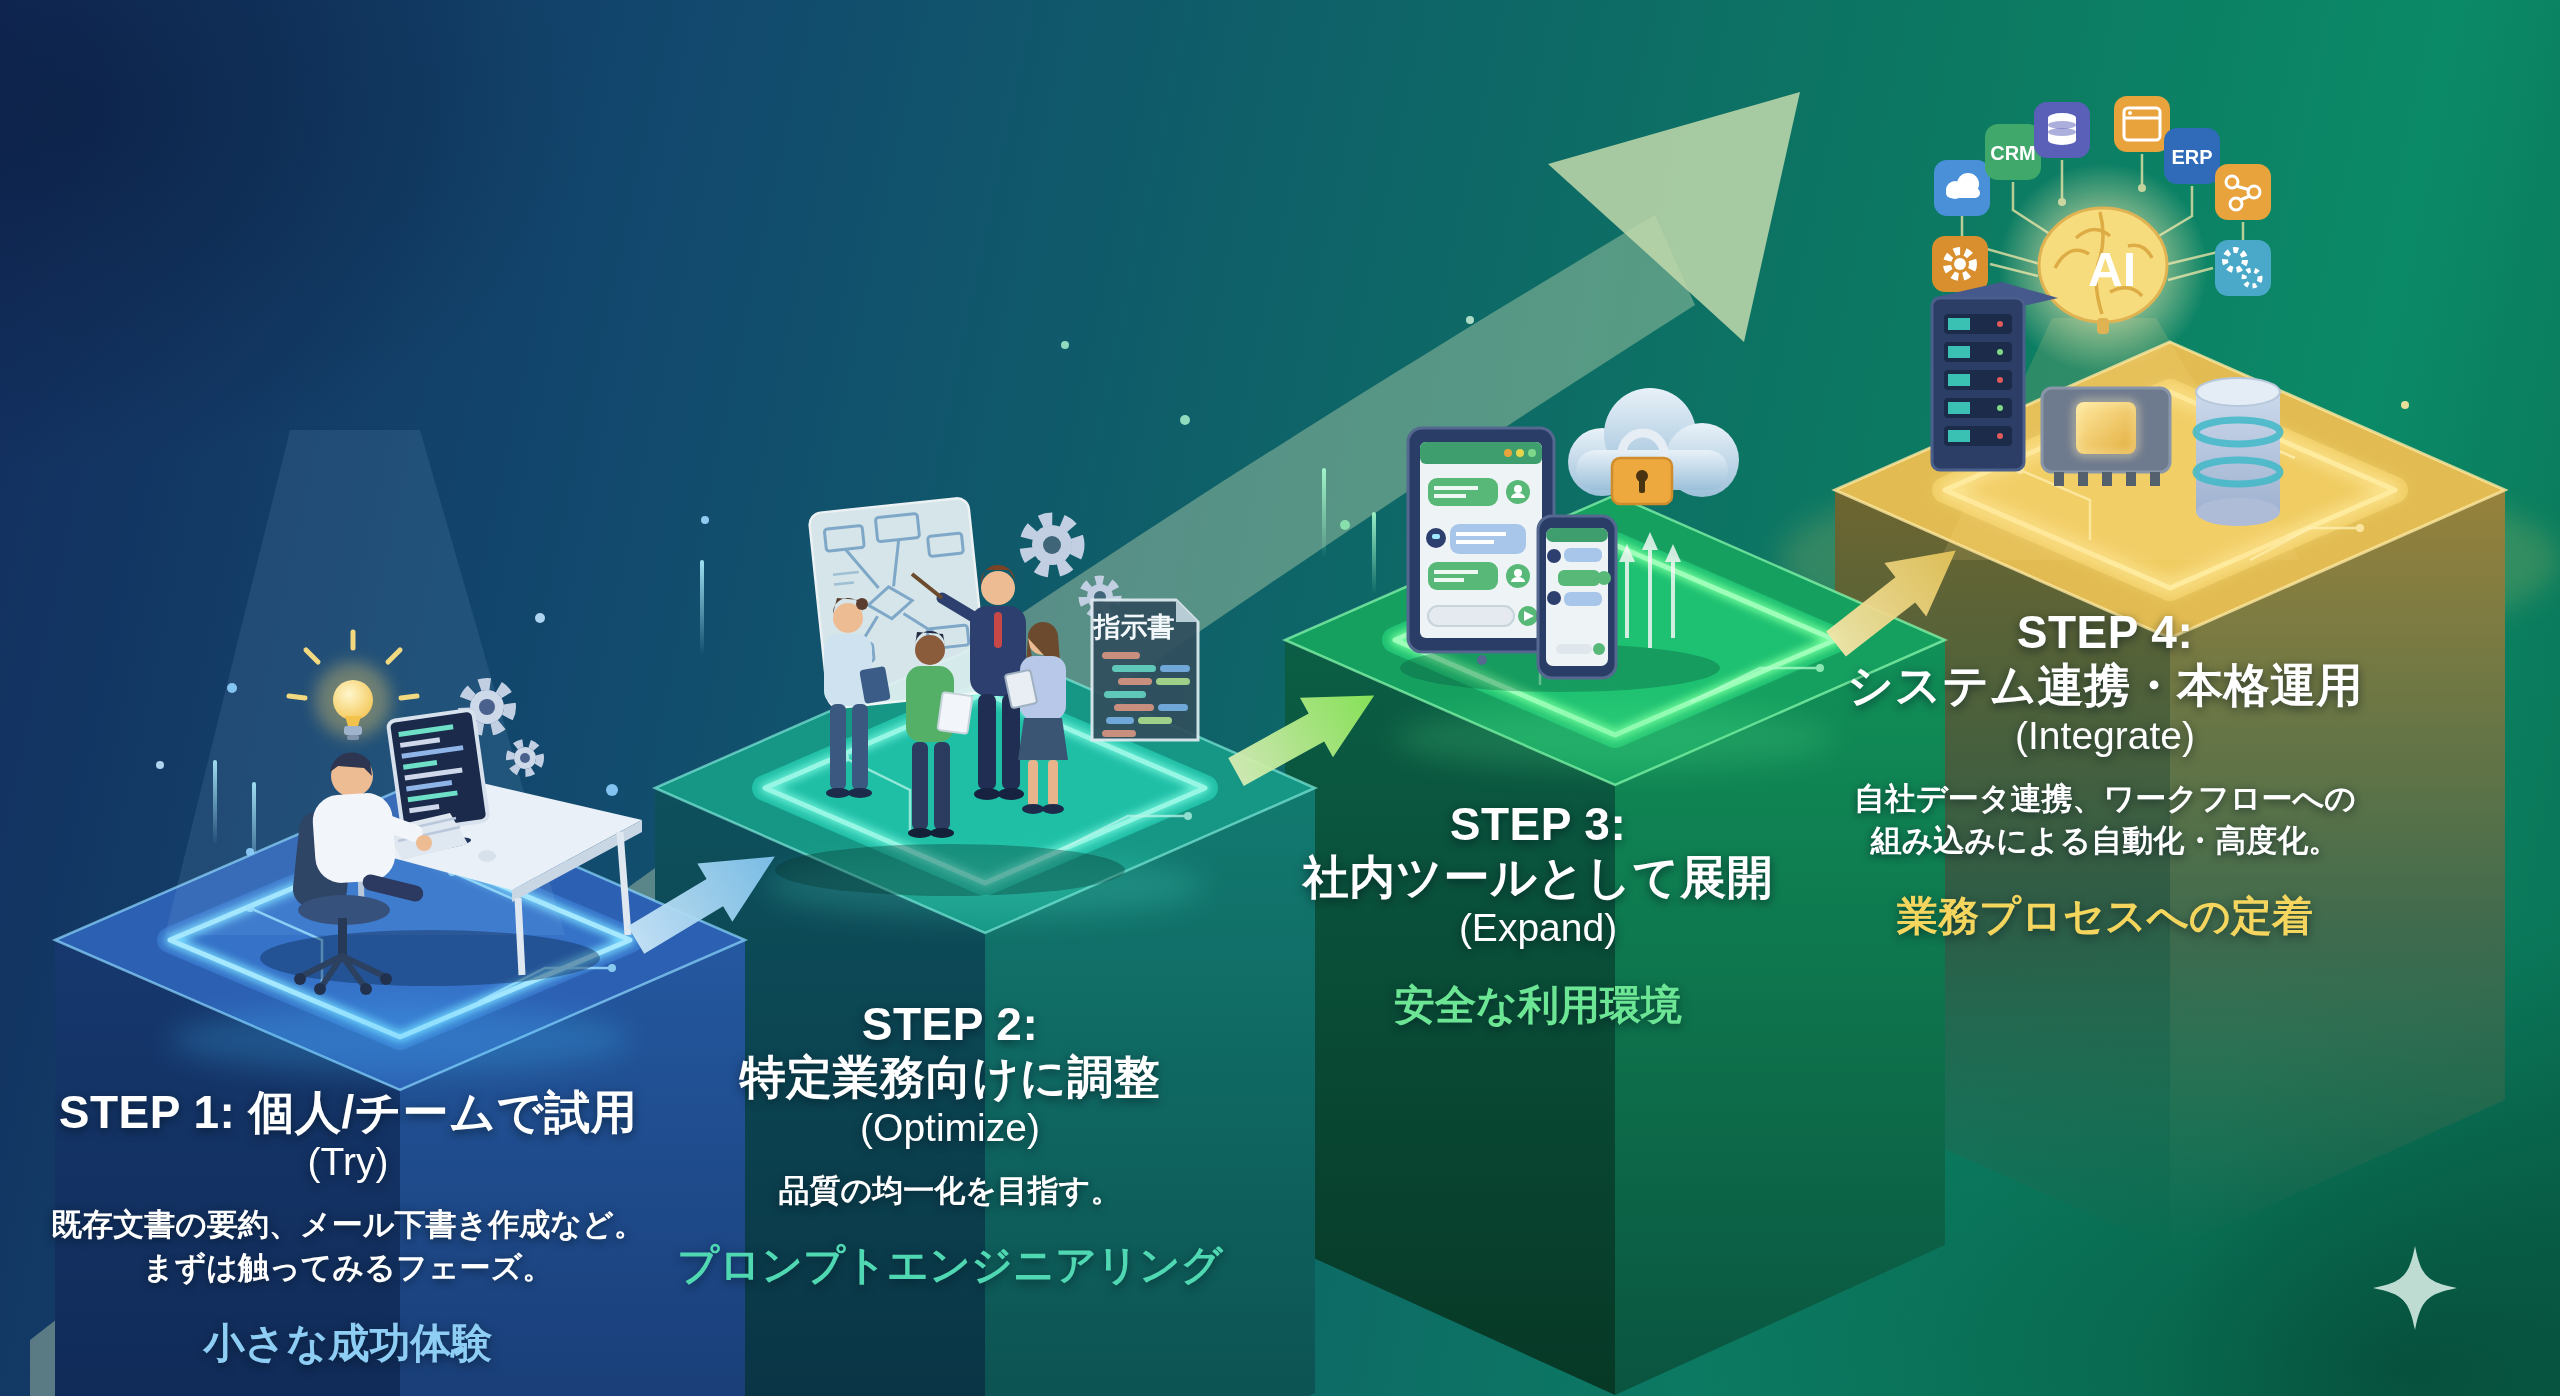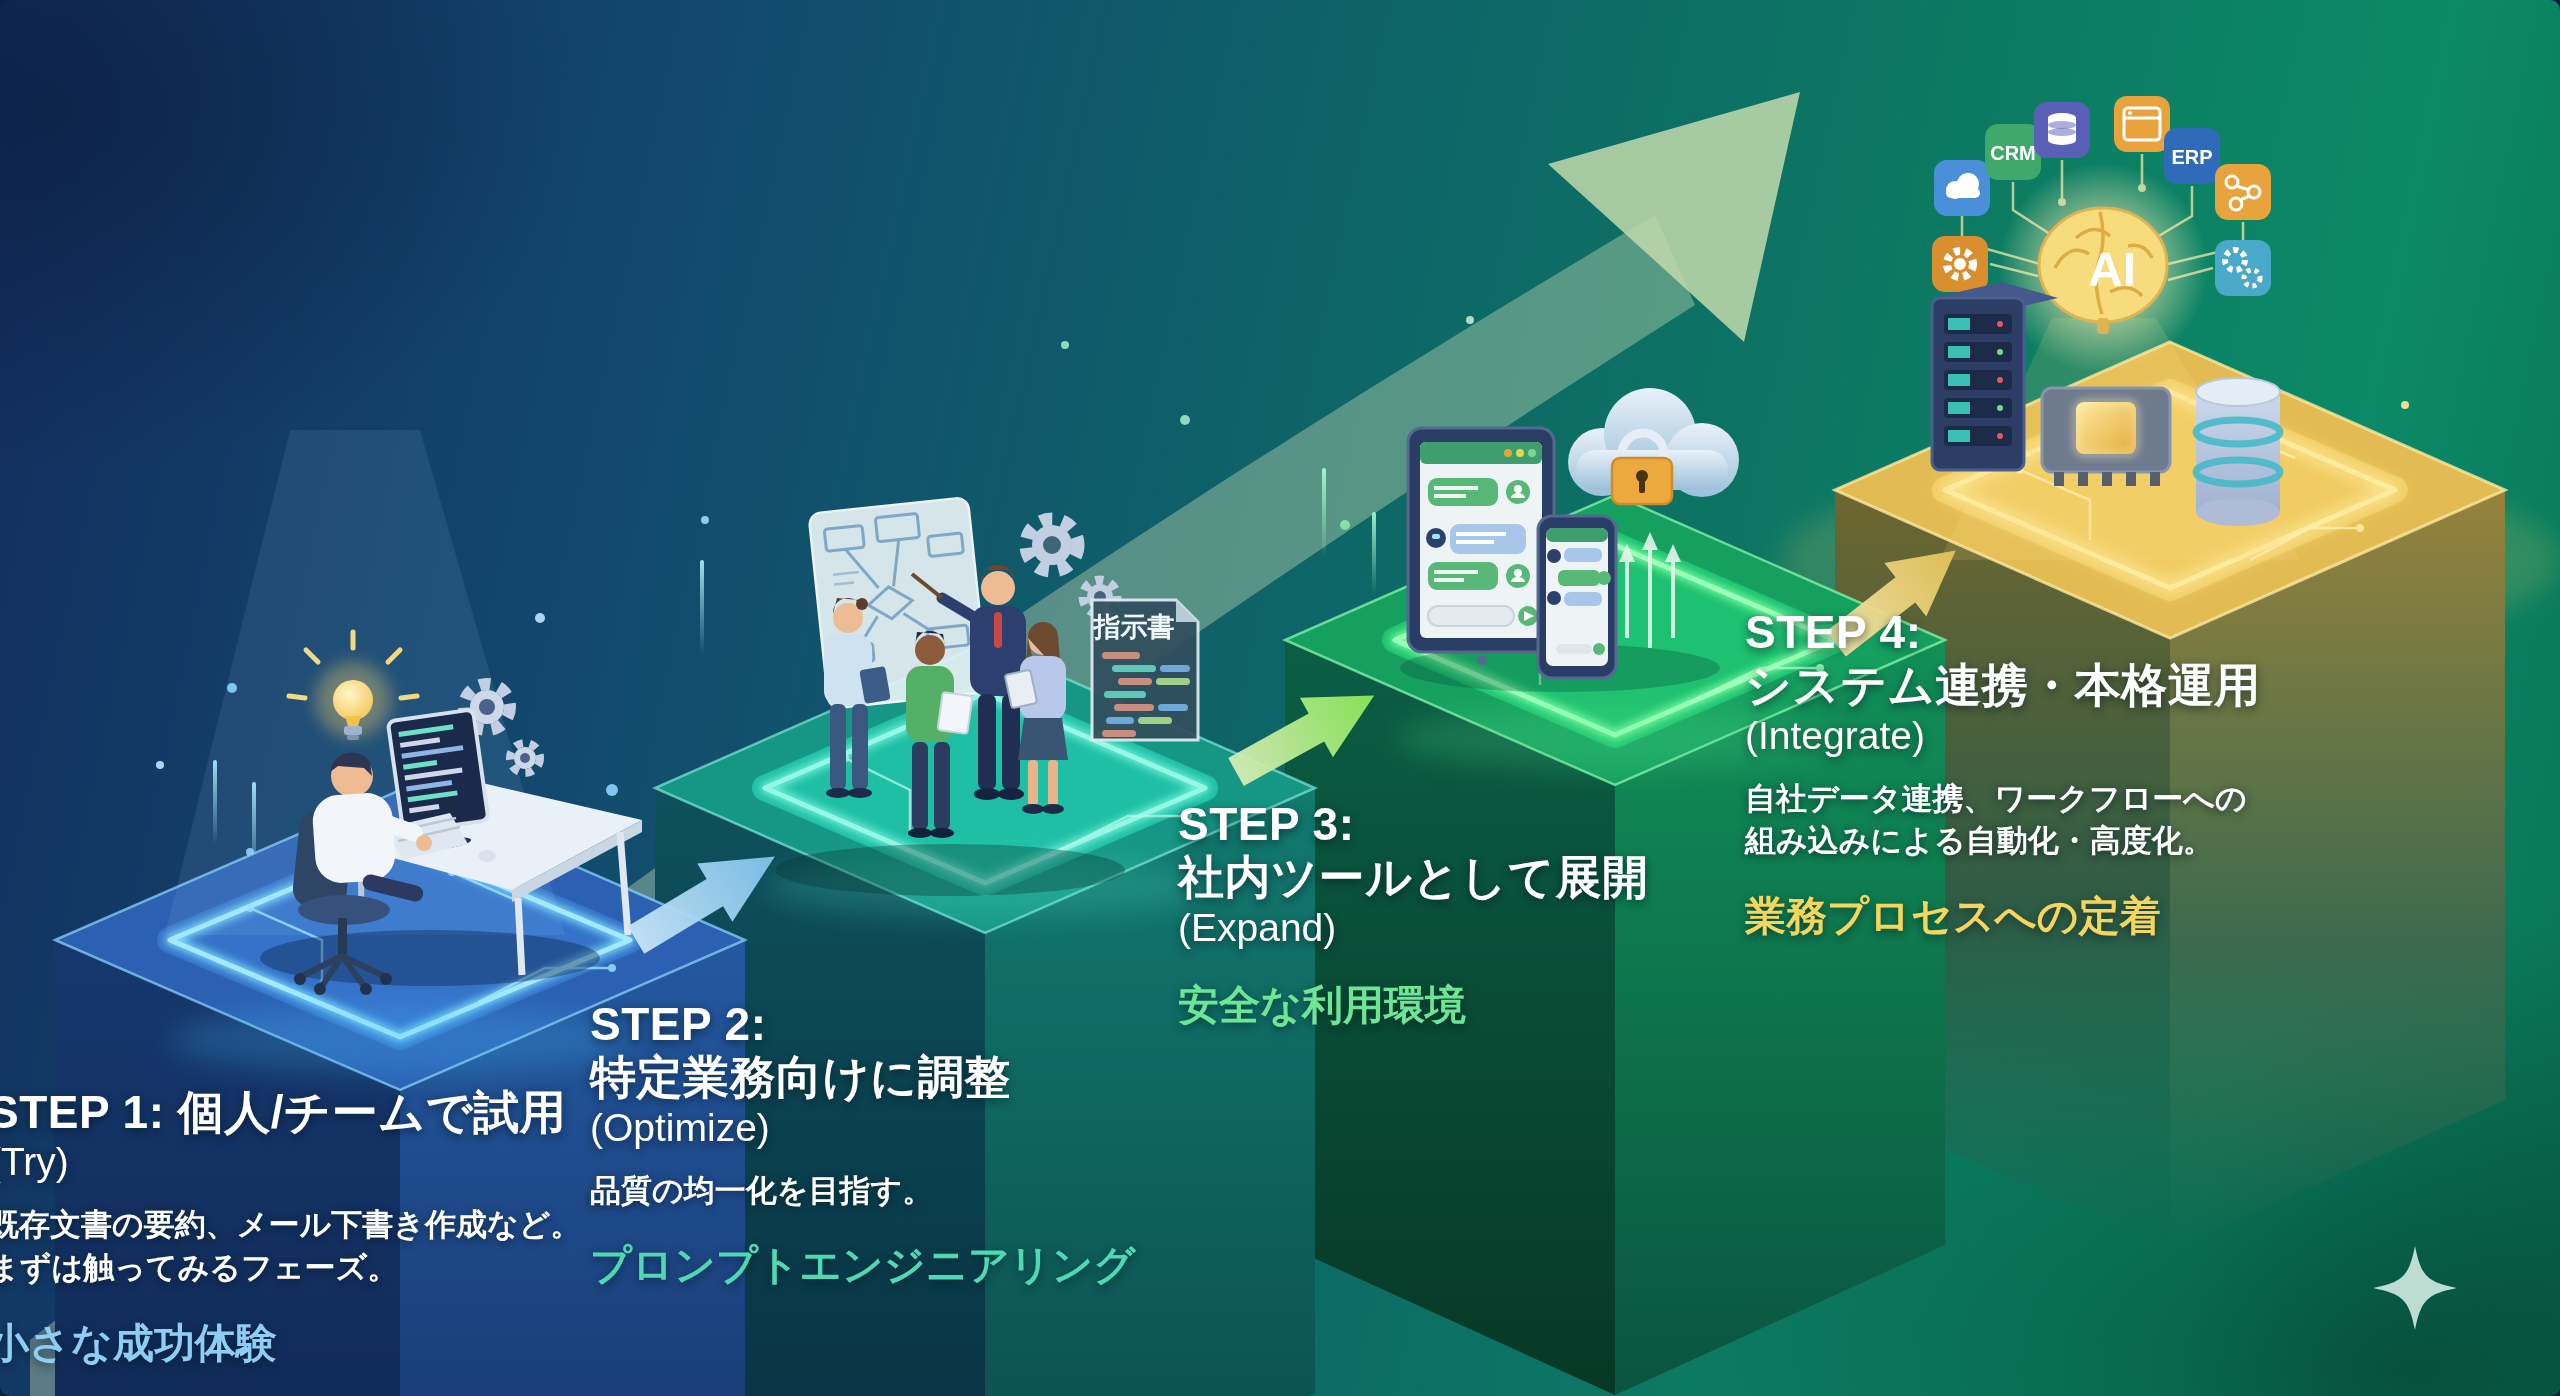--- a/index.html
+++ b/index.html
@@ -1,26 +1,25 @@
 <!DOCTYPE html>
 <html><head>
 <meta charset="utf-8">
 <style>
   html,body{margin:0;padding:0;background:#09223f;}
   .canvas{
     position:relative;width:2560px;height:1396px;overflow:hidden;
     font-family:"Liberation Sans","DejaVu Sans",sans-serif;
     background:linear-gradient(102deg,#132d5e 0%,#124a6e 26%,#0e6368 48%,#0c7a62 70%,#0b8a67 86%,#0a7155 100%);
-    border-radius:10px;
   }
   .shade-br,.shade-tl{position:absolute;inset:0;pointer-events:none;}
   .shade-br{background:radial-gradient(1100px 700px at 94% 98%, rgba(3,46,36,0.55), transparent 65%);}
   .shade-tl{background:radial-gradient(900px 600px at 2% 8%, rgba(6,20,48,0.45), transparent 60%);}
   svg.art{position:absolute;left:0;top:0;}
-  .step-text{position:absolute;transform:translateX(-50%);width:720px;color:#ffffff;z-index:5;}
+  .step-text{position:absolute;transform:translateX(-50%);width:720px;text-align:center;color:#ffffff;z-index:5;}
   .t1{font-size:46px;font-weight:bold;line-height:1.16;letter-spacing:.5px;text-shadow:0 3px 10px rgba(0,18,28,.6);}
   .t2{font-size:39px;font-weight:normal;line-height:1.2;text-shadow:0 3px 10px rgba(0,18,28,.6);}
   .desc{font-size:31px;font-weight:bold;line-height:1.38;margin-top:18px;text-shadow:0 2px 8px rgba(0,18,28,.65);}
   .hl{font-size:41px;font-weight:bold;margin-top:26px;text-shadow:0 3px 10px rgba(0,18,28,.55);}
   text{font-family:"Liberation Sans","DejaVu Sans",sans-serif;}
 </style>
 </head>
 <body>
 
 <div class="canvas">

